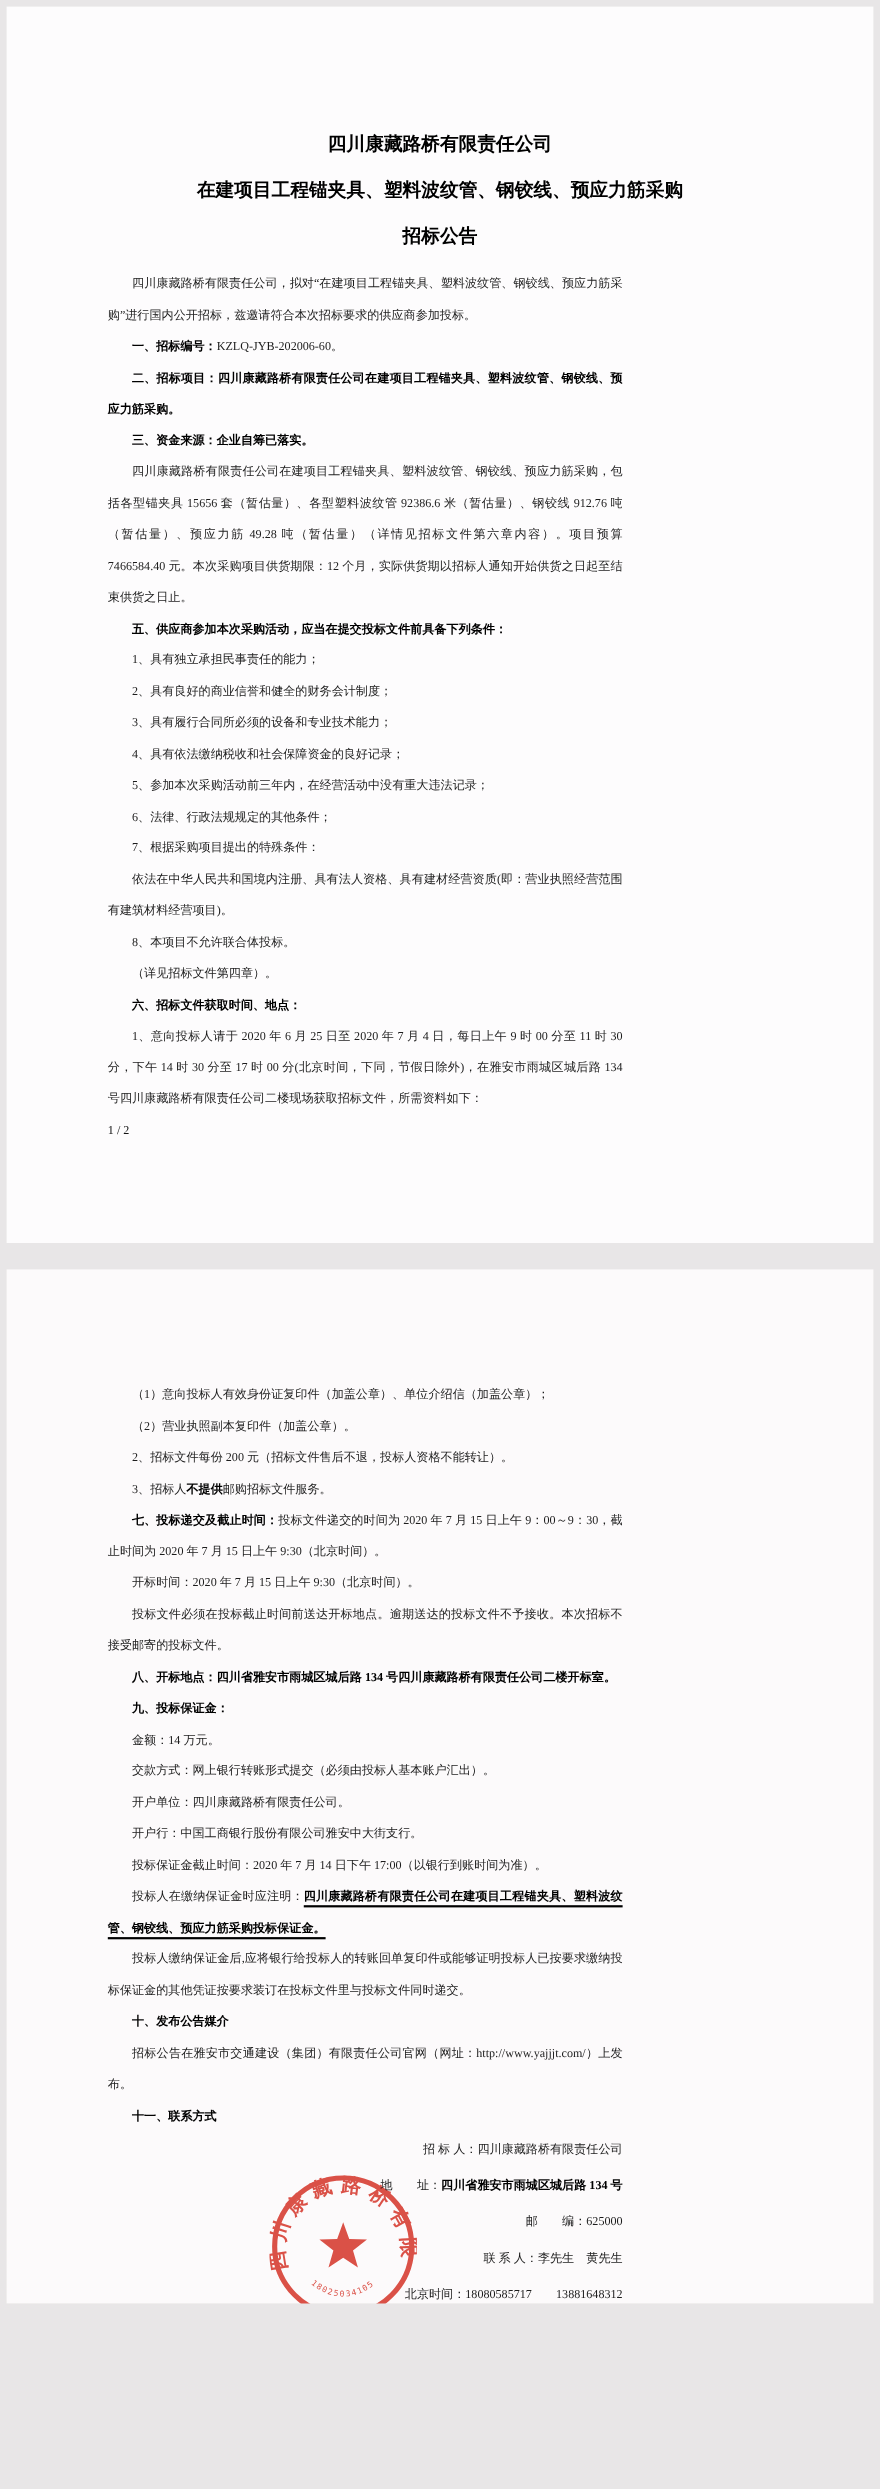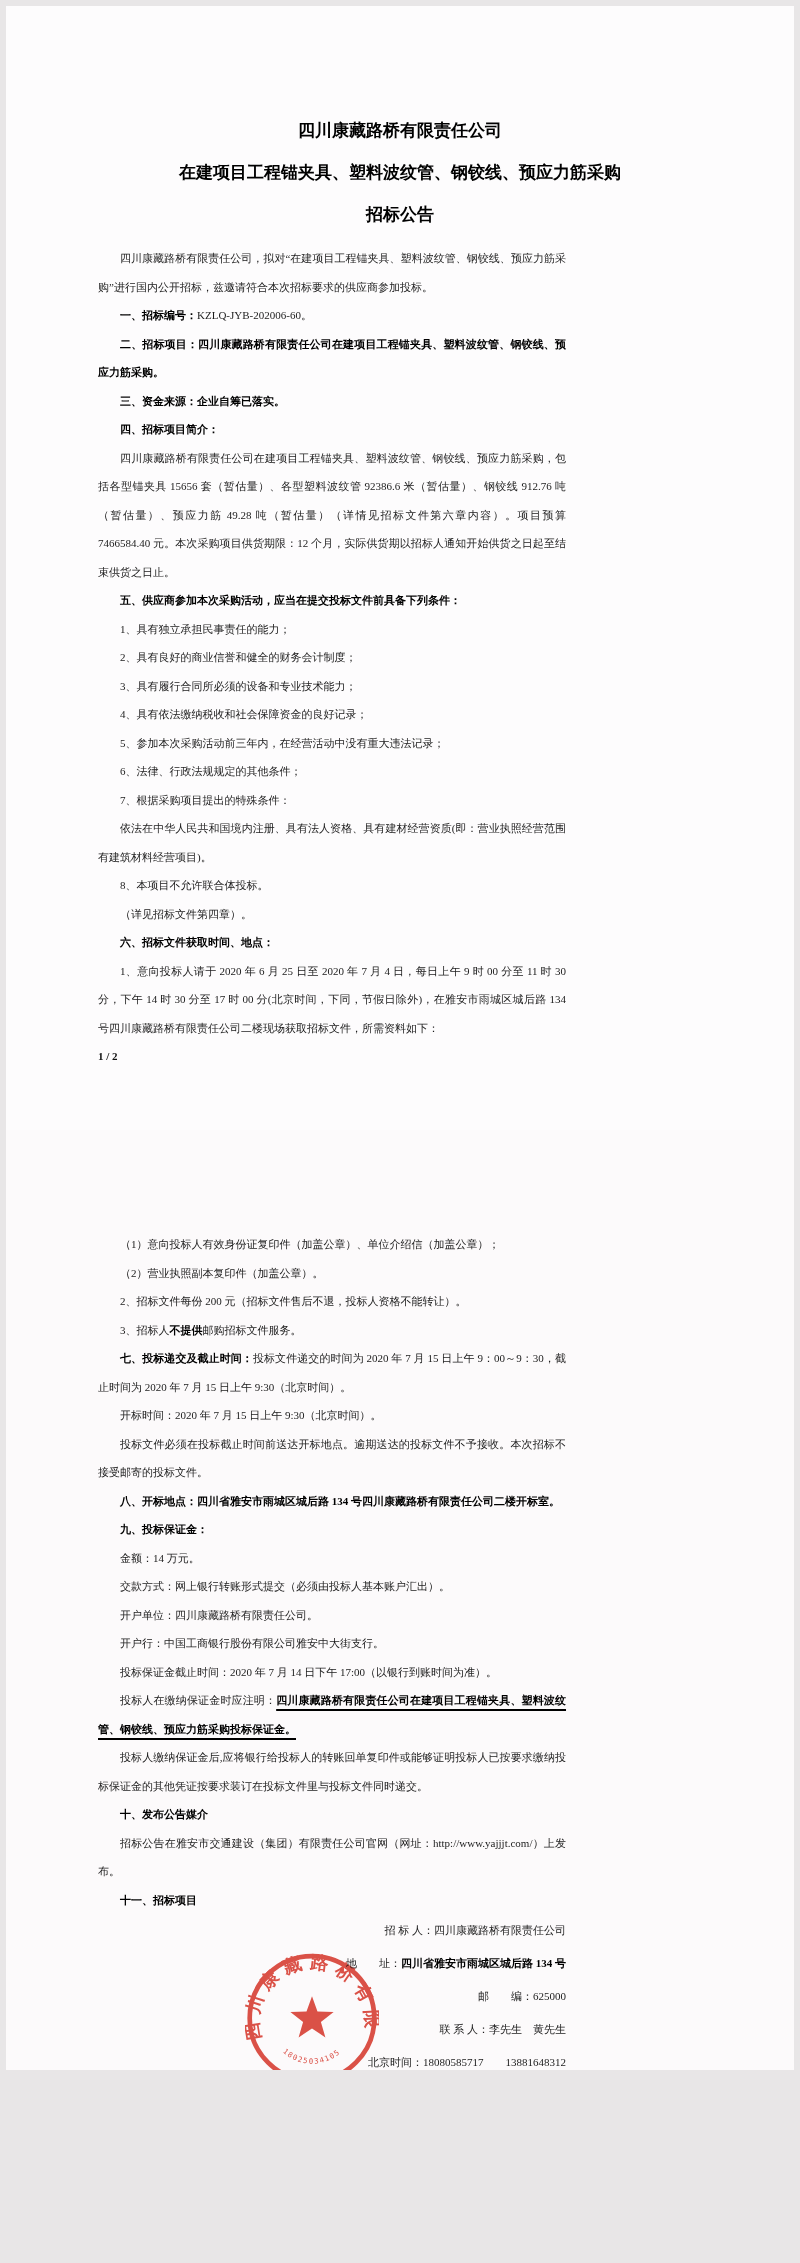--- a/index.html
+++ b/index.html
@@ -14,21 +14,21 @@
     position:relative;
     margin:0 6px;
     overflow:hidden;
   }
   .page1{
     margin-top:6px;
     height:1124px;
     background:#fdfcfd;
   }
   .page2{
-    margin-top:0;
+    margin-top:24px;
     height:940px;
     background:#fcfafb;
   }
   .titles{
     padding-top:104px;
     text-align:center;
   }
   .title-line{
     font-size:17px;
     font-weight:bold;
@@ -53,21 +53,21 @@
     text-decoration:underline;
     text-decoration-thickness:1.5px;
     text-underline-offset:5px;
   }
   .contact-row{white-space:nowrap;}
   .content p.contact-row{line-height:33px;text-align:right;}
   .pagefoot{
     margin-top:4px;
     text-align:center;
     font-size:12.5px;
-    font-weight:bold;
+    font-weight:normal;
     color:#111;
     text-indent:0 !important;
   }
   .doc-date{
     margin-top:6px;
     text-align:right;
     text-indent:0 !important;
     padding-right:0;
     margin-right:-152px; 
     font-family:Liberation Mono, monospace;
@@ -90,21 +90,20 @@
   <div class="titles">
     <div class="title-line">四川康藏路桥有限责任公司</div>
     <div class="title-line">在建项目工程锚夹具、塑料波纹管、钢铰线、预应力筋采购</div>
     <div class="title-line">招标公告</div>
   </div>
   <div class="content">
     <p>四川康藏路桥有限责任公司，拟对“在建项目工程锚夹具、塑料波纹管、钢铰线、预应力筋采购”进行国内公开招标，兹邀请符合本次招标要求的供应商参加投标。</p>
     <p><span class="b">一、招标编号：</span><span>KZLQ-JYB-202006-60。</span></p>
     <p class="b">二、招标项目：四川康藏路桥有限责任公司在建项目工程锚夹具、塑料波纹管、钢铰线、预应力筋采购。</p>
     <p class="b">三、资金来源：企业自筹已落实。</p>
-    <p class="b">四、招标项目简介：</p>
     <p>四川康藏路桥有限责任公司在建项目工程锚夹具、塑料波纹管、钢铰线、预应力筋采购，包括各型锚夹具 15656 套（暂估量）、各型塑料波纹管 92386.6 米（暂估量）、钢铰线 912.76 吨（暂估量）、预应力筋 49.28 吨（暂估量）（详情见招标文件第六章内容）。项目预算 7466584.40 元。本次采购项目供货期限：12 个月，实际供货期以招标人通知开始供货之日起至结束供货之日止。</p>
     <p class="b">五、供应商参加本次采购活动，应当在提交投标文件前具备下列条件：</p>
     <p>1、具有独立承担民事责任的能力；</p>
     <p>2、具有良好的商业信誉和健全的财务会计制度；</p>
     <p>3、具有履行合同所必须的设备和专业技术能力；</p>
     <p>4、具有依法缴纳税收和社会保障资金的良好记录；</p>
     <p>5、参加本次采购活动前三年内，在经营活动中没有重大违法记录；</p>
     <p>6、法律、行政法规规定的其他条件；</p>
     <p>7、根据采购项目提出的特殊条件：</p>
     <p>依法在中华人民共和国境内注册、具有法人资格、具有建材经营资质(即：营业执照经营范围有建筑材料经营项目)。</p>
@@ -129,21 +128,21 @@
     <p class="b">九、投标保证金：</p>
     <p>金额：14 万元。</p>
     <p>交款方式：网上银行转账形式提交（必须由投标人基本账户汇出）。</p>
     <p>开户单位：四川康藏路桥有限责任公司。</p>
     <p>开户行：中国工商银行股份有限公司雅安中大街支行。</p>
     <p>投标保证金截止时间：2020 年 7 月 14 日下午 17:00（以银行到账时间为准）。</p>
     <p><span>投标人在缴纳保证金时应注明：</span><span class="b u">四川康藏路桥有限责任公司在建项目工程锚夹具、塑料波纹管、钢铰线、预应力筋采购投标保证金。</span></p>
     <p>投标人缴纳保证金后,应将银行给投标人的转账回单复印件或能够证明投标人已按要求缴纳投标保证金的其他凭证按要求装订在投标文件里与投标文件同时递交。</p>
     <p class="b">十、发布公告媒介</p>
     <p>招标公告在雅安市交通建设（集团）有限责任公司官网（网址：http://www.yajjjt.com/）上发布。</p>
-    <p class="b">十一、招标项目</p>
+    <p class="b">十一、联系方式</p>
     <p class="contact-row"><span>招 标 人：</span><span>四川康藏路桥有限责任公司</span></p>
     <p class="contact-row"><span>地　　址：</span><span class="b">四川省雅安市雨城区城后路 134 号</span></p>
     <p class="contact-row"><span>邮　　编：</span><span>625000</span></p>
     <p class="contact-row"><span>联 系 人：</span><span>李先生　黄先生</span></p>
     <p class="contact-row"><span>北京时间：</span><span>18080585717　　13881648312</span></p>
     <p class="doc-date">2020 年 6 月 24 日</p>
 
   </div>
 
   <svg class="seal" viewBox="0 0 200 200" xmlns="http://www.w3.org/2000/svg">

